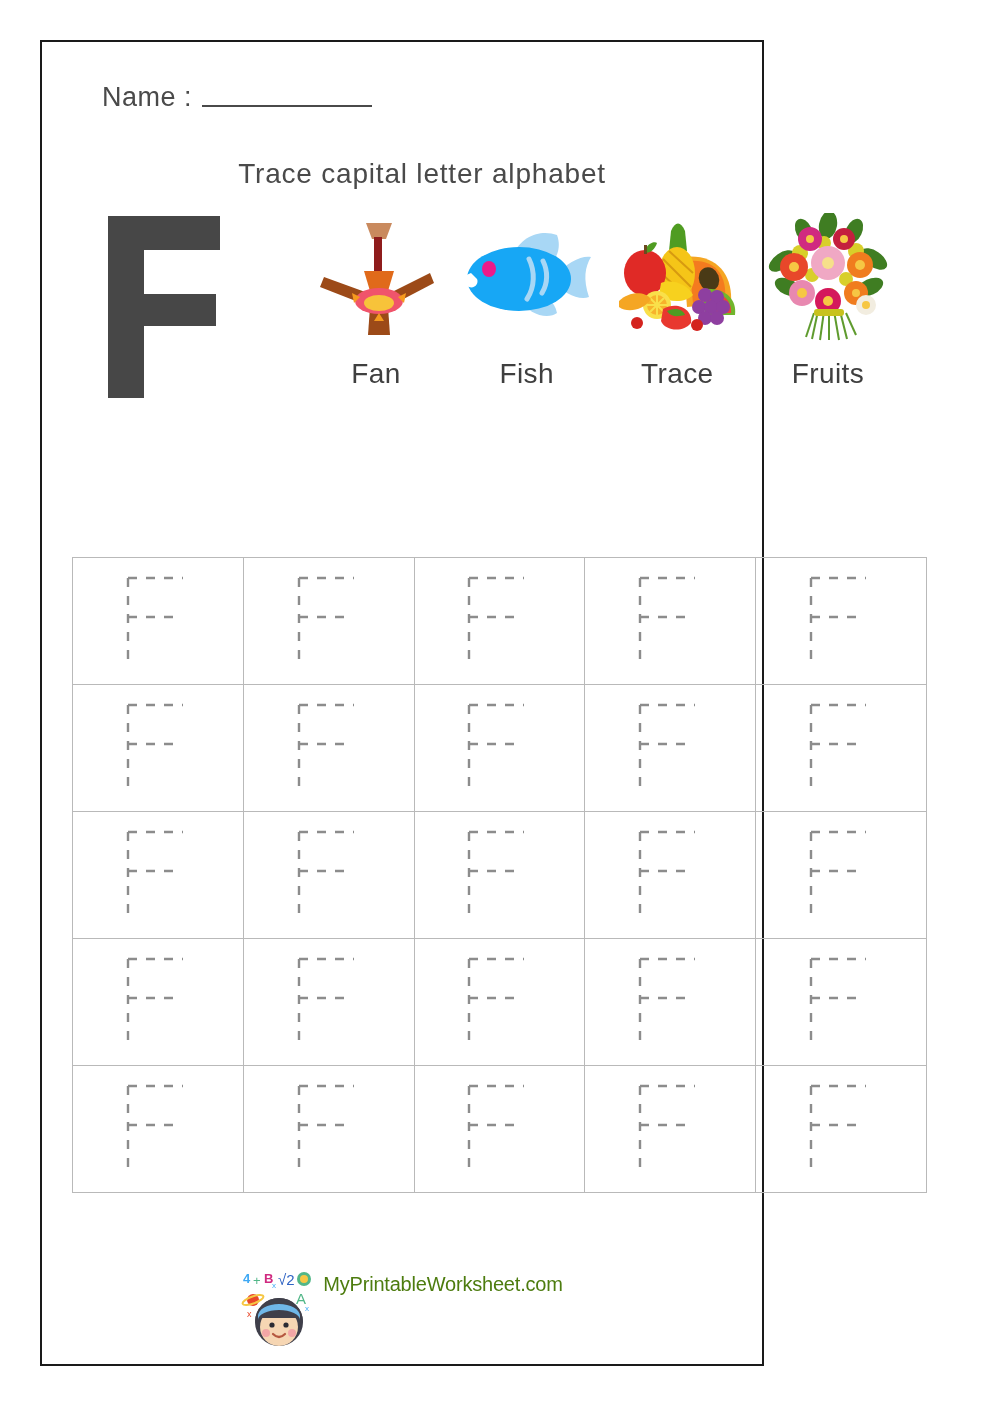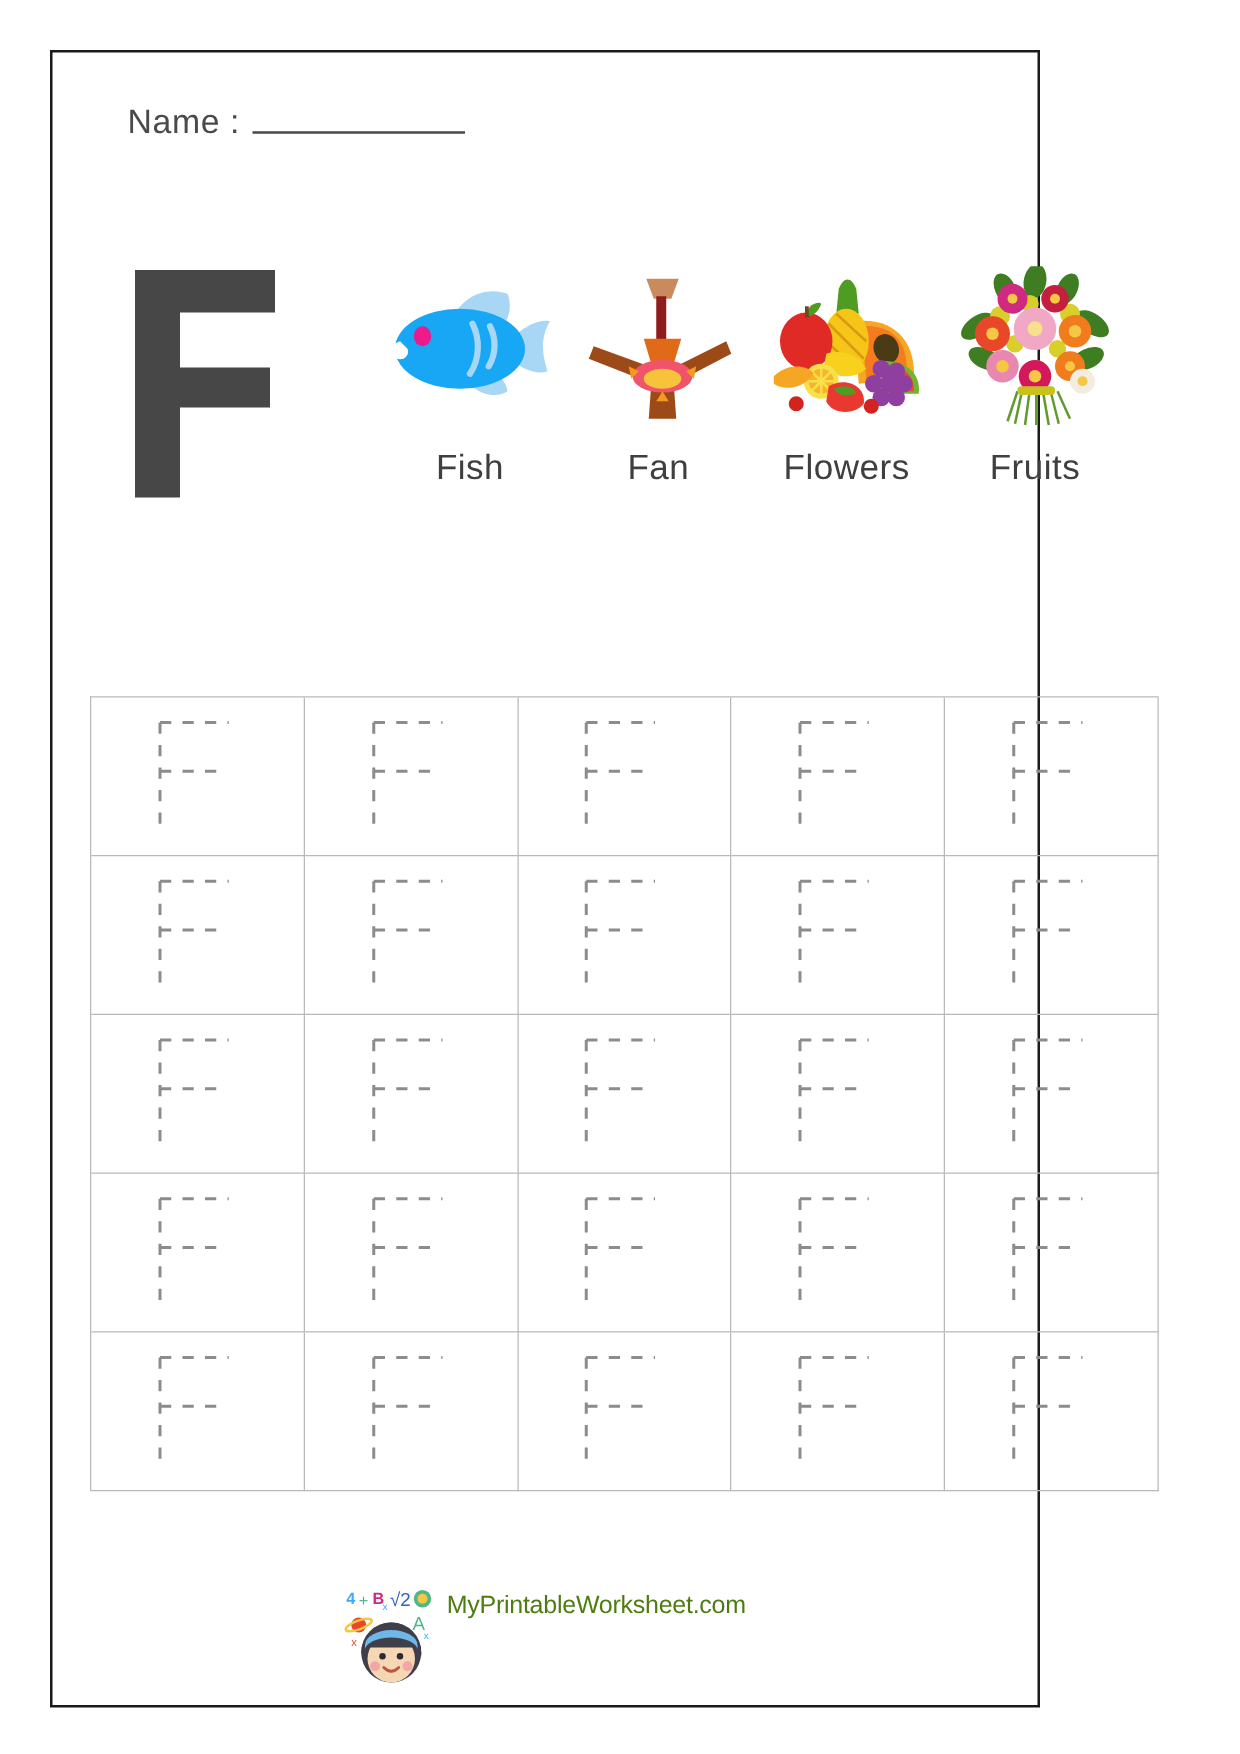--- a/index.html
+++ b/index.html
@@ -13,21 +13,21 @@
     height: 1403px;
     font-family: "Liberation Sans", sans-serif;
     position: relative;
     overflow: hidden;
   }
 
   .page-frame {
     position: absolute;
     left: 40px;
     top: 40px;
-    width: 792px;
+    width: 724px;
     height: 1326px;
     border: 2px solid #1a1a1a;
     background: #fff;
   }
 
   
   .name-row {
     position: absolute;
     left: 60px;
     top: 42px;
@@ -179,56 +179,34 @@
 </head>
 <body>
 
 <div class="page-frame">
 
   <div class="name-row">
     <span class="name-label">Name :</span>
     <span class="name-blank"></span>
   </div>
 
+  <div class="ws-title">Trace capital letter alphabet</div>
 
   <div class="hero">
 
     <div class="hero-letter">
       <svg width="130" height="190" viewBox="0 0 130 190">
         <path d="M8 4 H120 V38 H44 V82 H116 V114 H44 V186 H8 Z" fill="#474747"></path>
       </svg>
     </div>
 
     <div class="picture-strip">
 
       <div class="pic-item">
         <div class="pic-art">
-          <svg width="140" height="112" viewBox="0 0 140 112">
-
-            <path d="M52 44 C60 14 84 8 100 14 C106 30 96 44 86 48 Z" fill="#a8d7f5"></path>
-
-            <path d="M62 76 C72 96 92 98 100 92 C98 80 86 72 74 70 Z" fill="#a8d7f5"></path>
-
-            <path d="M96 58 C110 40 126 34 134 36 C128 46 126 58 132 76 C122 80 106 72 96 60 Z" fill="#a8d7f5"></path>
-
-            <ellipse cx="62" cy="58" rx="52" ry="32" fill="#17a7f5"></ellipse>
-
-            <path d="M14 52 C4 56 2 62 12 66 C18 68 22 62 20 58 Z" fill="#ffffff"></path>
-
-            <ellipse cx="32" cy="48" rx="7" ry="8" fill="#ec1a8a"></ellipse>
-
-            <path d="M72 38 C78 50 78 66 70 78" stroke="#a8d7f5" stroke-width="5" fill="none" stroke-linecap="round"></path>
-            <path d="M86 40 C91 50 91 62 85 72" stroke="#a8d7f5" stroke-width="5" fill="none" stroke-linecap="round"></path>
-          </svg>
-        </div>
-        <div class="pic-label">Fish</div>
-      </div>
-
-      <div class="pic-item">
-        <div class="pic-art">
           <svg width="120" height="120" viewBox="0 0 120 120">
 
             <path d="M50 6 H76 L70 22 H56 Z" fill="#c98a5e"></path>
 
             <rect x="58" y="20" width="8" height="36" fill="#8f1c1c"></rect>
 
             <path d="M48 54 H78 L72 74 H54 Z" fill="#e06a1a"></path>
 
             <path d="M52 76 L8 60 L4 70 L50 88 Z" fill="#9c4a18"></path>
 
@@ -238,20 +216,43 @@
 
             <ellipse cx="63" cy="84" rx="24" ry="13" fill="#f0546b"></ellipse>
             <ellipse cx="63" cy="86" rx="15" ry="8" fill="#f7c33a"></ellipse>
 
             <path d="M44 80 l-8 -4 2 10 z" fill="#f59a1e"></path>
             <path d="M82 80 l8 -4 -2 10 z" fill="#f59a1e"></path>
             <path d="M63 96 l-5 8 10 0 z" fill="#f59a1e"></path>
           </svg>
         </div>
         <div class="pic-label">Fan</div>
+      </div>
+
+      <div class="pic-item">
+        <div class="pic-art">
+          <svg width="140" height="112" viewBox="0 0 140 112">
+
+            <path d="M52 44 C60 14 84 8 100 14 C106 30 96 44 86 48 Z" fill="#a8d7f5"></path>
+
+            <path d="M62 76 C72 96 92 98 100 92 C98 80 86 72 74 70 Z" fill="#a8d7f5"></path>
+
+            <path d="M96 58 C110 40 126 34 134 36 C128 46 126 58 132 76 C122 80 106 72 96 60 Z" fill="#a8d7f5"></path>
+
+            <ellipse cx="62" cy="58" rx="52" ry="32" fill="#17a7f5"></ellipse>
+
+            <path d="M14 52 C4 56 2 62 12 66 C18 68 22 62 20 58 Z" fill="#ffffff"></path>
+
+            <ellipse cx="32" cy="48" rx="7" ry="8" fill="#ec1a8a"></ellipse>
+
+            <path d="M72 38 C78 50 78 66 70 78" stroke="#a8d7f5" stroke-width="5" fill="none" stroke-linecap="round"></path>
+            <path d="M86 40 C91 50 91 62 85 72" stroke="#a8d7f5" stroke-width="5" fill="none" stroke-linecap="round"></path>
+          </svg>
+        </div>
+        <div class="pic-label">Fish</div>
       </div>
 
       <div class="pic-item">
         <div class="pic-art">
           <svg width="128" height="120" viewBox="0 0 128 120">
 
             <path d="M70 40 C104 36 120 58 118 86 L74 90 Z" fill="#f5a623"></path>
             <path d="M76 44 C104 42 114 60 112 82 L80 86 Z" fill="#f47b1f"></path>
             <ellipse cx="96" cy="62" rx="10" ry="12" fill="#4a3a16" transform="rotate(-20 96 62)"></ellipse>
 
@@ -284,21 +285,21 @@
                 <circle cx="104" cy="101" r="7"></circle>
             </g>
 
             <path d="M50 92 C64 84 80 92 78 106 C70 116 52 114 48 104 Z" fill="#e8382f"></path>
             <path d="M54 94 C62 90 70 92 72 98 C64 100 58 100 54 94 Z" fill="#4f9c22"></path>
 
             <circle cx="24" cy="106" r="6" fill="#d4231e"></circle>
             <circle cx="84" cy="108" r="6" fill="#d4231e"></circle>
           </svg>
         </div>
-        <div class="pic-label">Flowers</div>
+        <div class="pic-label">Trace</div>
       </div>
 
       <div class="pic-item">
         <div class="pic-art">
           <svg width="124" height="128" viewBox="0 0 124 128">
 
             <g fill="#3f7d22">
               <ellipse cx="16" cy="48" rx="15" ry="8" transform="rotate(-35 16 48)"></ellipse>
               <ellipse cx="108" cy="46" rx="15" ry="8" transform="rotate(35 108 46)"></ellipse>
               <ellipse cx="22" cy="74" rx="14" ry="8" transform="rotate(25 22 74)"></ellipse>

